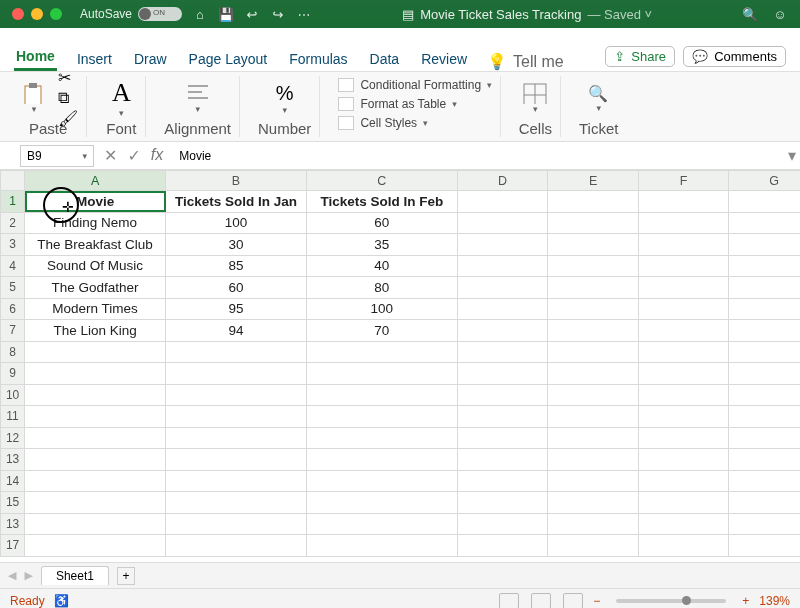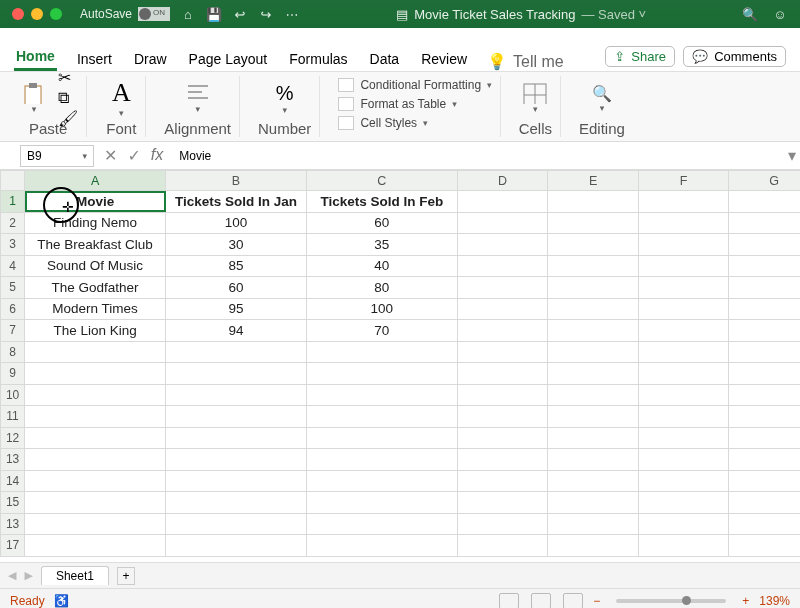--- a/index.html
+++ b/index.html
@@ -4,31 +4,31 @@
 <style>
 * { box-sizing: border-box; margin: 0; padding: 0; font-family: -apple-system, "Segoe UI", sans-serif; }
 html, body { width: 800px; height: 608px; overflow: hidden; background: #fff; }
 
 
 .titlebar { height: 28px; background: linear-gradient(#1f6e39,#1a6a34); display: flex; align-items: center; padding: 0 12px; color: #e6efe8; font-size: 13px; gap: 10px; }
 .traffic { display: flex; gap: 7px; margin-right: 8px; }
 .dot { width: 12px; height: 12px; border-radius: 50%; }
 .red { background:#ff5f57; } .yellow { background:#febc2e; } .green { background:#28c840; }
 .autosave { display:flex; align-items:center; gap:6px; font-size:12px; color:#e6efe8;}
-.switch { width:32px; height:14px; border-radius:0; background:#cfd8d2; position:relative;}
+.switch { width:44px; height:14px; border-radius:7px; background:#cfd8d2; position:relative;}
 .switch::after{content:"";width:12px;height:12px;border-radius:50%;background:#666;position:absolute;left:1px;top:1px;}
 .switch-on { font-size:8px; color:#555; position:absolute; left:15px; top:1px;}
 .ticon { width:16px; height:16px; display:flex; align-items:center; justify-content:center; font-size:13px;}
 .title-center { flex:1; display:flex; justify-content:center; align-items:center; gap:6px; color:#e6efe8;}
 .title-center .sav{ color:#b7d1bf;}
 .title-right{ display:flex; gap:14px;}
 
 
 .tabs { height:44px; display:flex; align-items:flex-end; gap:18px; padding:0 14px; background:#fff; border-bottom:1px solid #e0e0e0;}
-.tab { font-size:14px; color:#000000; padding:4px 2px; cursor:pointer;}
+.tab { font-size:14px; color:#0c4a6e; padding:4px 2px; cursor:pointer;}
 .tab.active { color:#1a7f3a; border-bottom:3px solid #1a7f3a; font-weight:600;}
 .tellme{ display:flex; align-items:center; gap:6px; color:#666;}
 .tab-right{ margin-left:auto; display:flex; gap:8px; align-items:center; padding-bottom:4px;}
 .pillbtn{ border:1px solid #bdbdbd; border-radius:5px; padding:2px 8px; font-size:13px; display:flex; gap:6px; align-items:center;}
 .share-txt{color:#1a7f3a;}
 
 
 .ribbon{ height:70px; background:#f7f8f7; border-bottom:1px solid #ddd; display:flex; padding:4px 10px; gap:10px;}
 .group{ display:flex; flex-direction:column; align-items:center; justify-content:space-between; padding:0 8px; border-right:1px solid #e3e3e3;}
 .group:last-child{border-right:none;}
@@ -210,21 +210,21 @@
           <span class="caret">▾</span>
         </div>
       </div>
     <div class="glabel">Cells</div>
   </div>
 
   <div class="group">
     <div class="icons">
         <div class="big">🔍<span class="caret">▾</span></div>
       </div>
-    <div class="glabel">Editing</div>
+    <div class="glabel">Ticket</div>
   </div>
 
 </div>
 
 <div class="fbar">
   <div class="namebox">
     <span>B9</span>
       <span class="caret">▾</span>
   </div>
   <div class="fsep">

